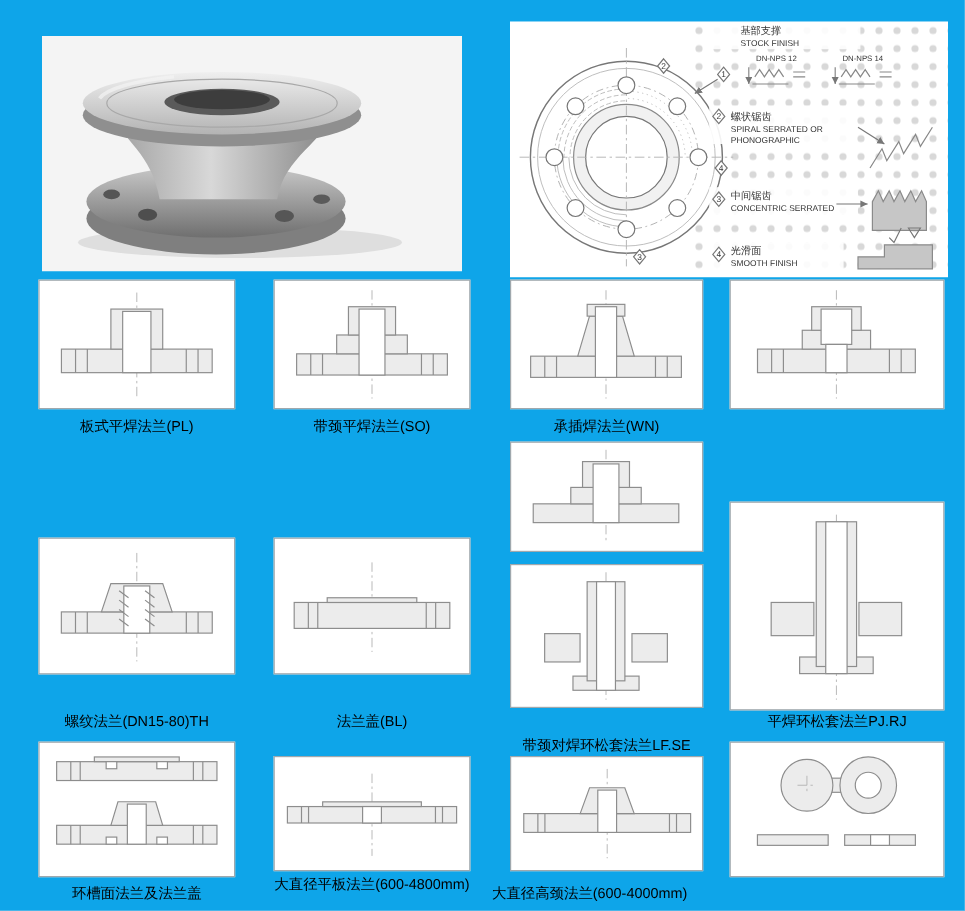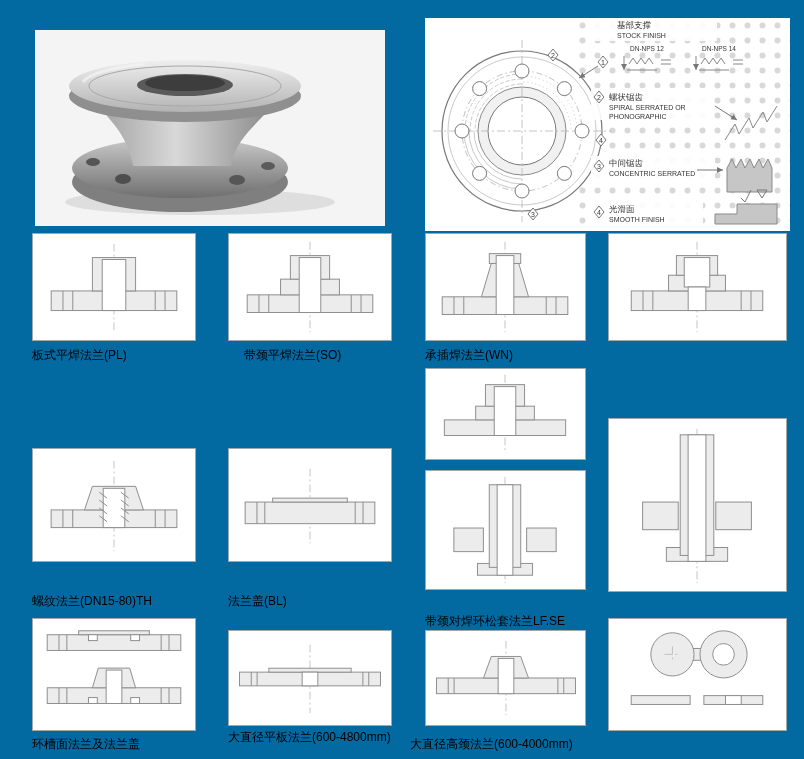--- a/index.html
+++ b/index.html
@@ -1,28 +1,28 @@
 <!DOCTYPE html>
 <html><head>
 <meta charset="utf-8">
 <style>
   html,body{margin:0;padding:0;}
   body{width:804px;height:759px;background:#cddee5;font-family:"Liberation Sans",sans-serif;}
-  .page{position:relative;width:804px;height:759px;background:#0369a1;overflow:hidden;}
+  .page{position:relative;width:804px;height:759px;background:#0ea5e9;overflow:hidden;}
   .panel{position:absolute;background:#fff;}
   .photo{left:35px;top:30px;width:350px;height:196px;}
   .diagram{left:425px;top:18px;width:365px;height:213px;}
   .cell{position:absolute;background:#fff;border:1px solid #9fa8ad;box-sizing:border-box;}
-  .caption{position:absolute;font-size:12px;color:#000;white-space:nowrap;line-height:14px;}
+  .caption{position:absolute;font-size:12px;color:#000;text-align:center;white-space:nowrap;line-height:14px;}
   .c1{left:32px;top:233px;width:164px;height:108px}
   .c2{left:228px;top:233px;width:164px;height:108px}
   .c3{left:425px;top:233px;width:161px;height:108px}
   .c4{left:608px;top:233px;width:179px;height:108px}
   .cap1{left:32px;top:348px;width:164px}
-  .cap2{left:244px;top:348px;width:164px}
+  .cap2{left:228px;top:348px;width:164px}
   .cap3{left:425px;top:348px;width:161px}
   .cap4{left:608px;top:348px;width:179px}
   .c5{left:32px;top:448px;width:164px;height:114px}
   .c6{left:228px;top:448px;width:164px;height:114px}
   .c7a{left:425px;top:368px;width:161px;height:92px}
   .c7b{left:425px;top:470px;width:161px;height:120px}
   .c8{left:608px;top:418px;width:179px;height:174px}
   .cap5{left:32px;top:594px;width:164px}
   .cap6{left:228px;top:594px;width:164px}
   .cap7{left:425px;top:614px;width:161px}
@@ -333,20 +333,21 @@
       <rect x="58" y="130" width="62" height="14" class="fl"></rect>
       <rect x="72" y="16" width="34" height="122" class="fl"></rect>
       <rect x="34" y="84" width="36" height="28" class="fl"></rect>
       <rect x="108" y="84" width="36" height="28" class="fl"></rect>
       <rect x="80" y="16" width="18" height="128" class="wh"></rect>
     </svg>
   </div>
   <div class="caption cap5">螺纹法兰(DN15-80)TH</div>
   <div class="caption cap6">法兰盖(BL)</div>
   <div class="caption cap7">带颈对焊环松套法兰LF.SE</div>
+  <div class="caption cap8">平焊环松套法兰PJ.RJ</div>
 
   <div class="cell c9">
     <svg viewBox="0 0 164 113">
       <rect x="14" y="16" width="136" height="16" class="fl"></rect>
       <rect x="46" y="12" width="72" height="4" class="fl"></rect>
       <rect x="56" y="16" width="9" height="6" class="wh"></rect>
       <rect x="99" y="16" width="9" height="6" class="wh"></rect>
       <line x1="26" y1="16" x2="26" y2="32" class="ln"></line>
         <line x1="34" y1="16" x2="34" y2="32" class="ln"></line>
       <line x1="130" y1="16" x2="130" y2="32" class="ln"></line>

